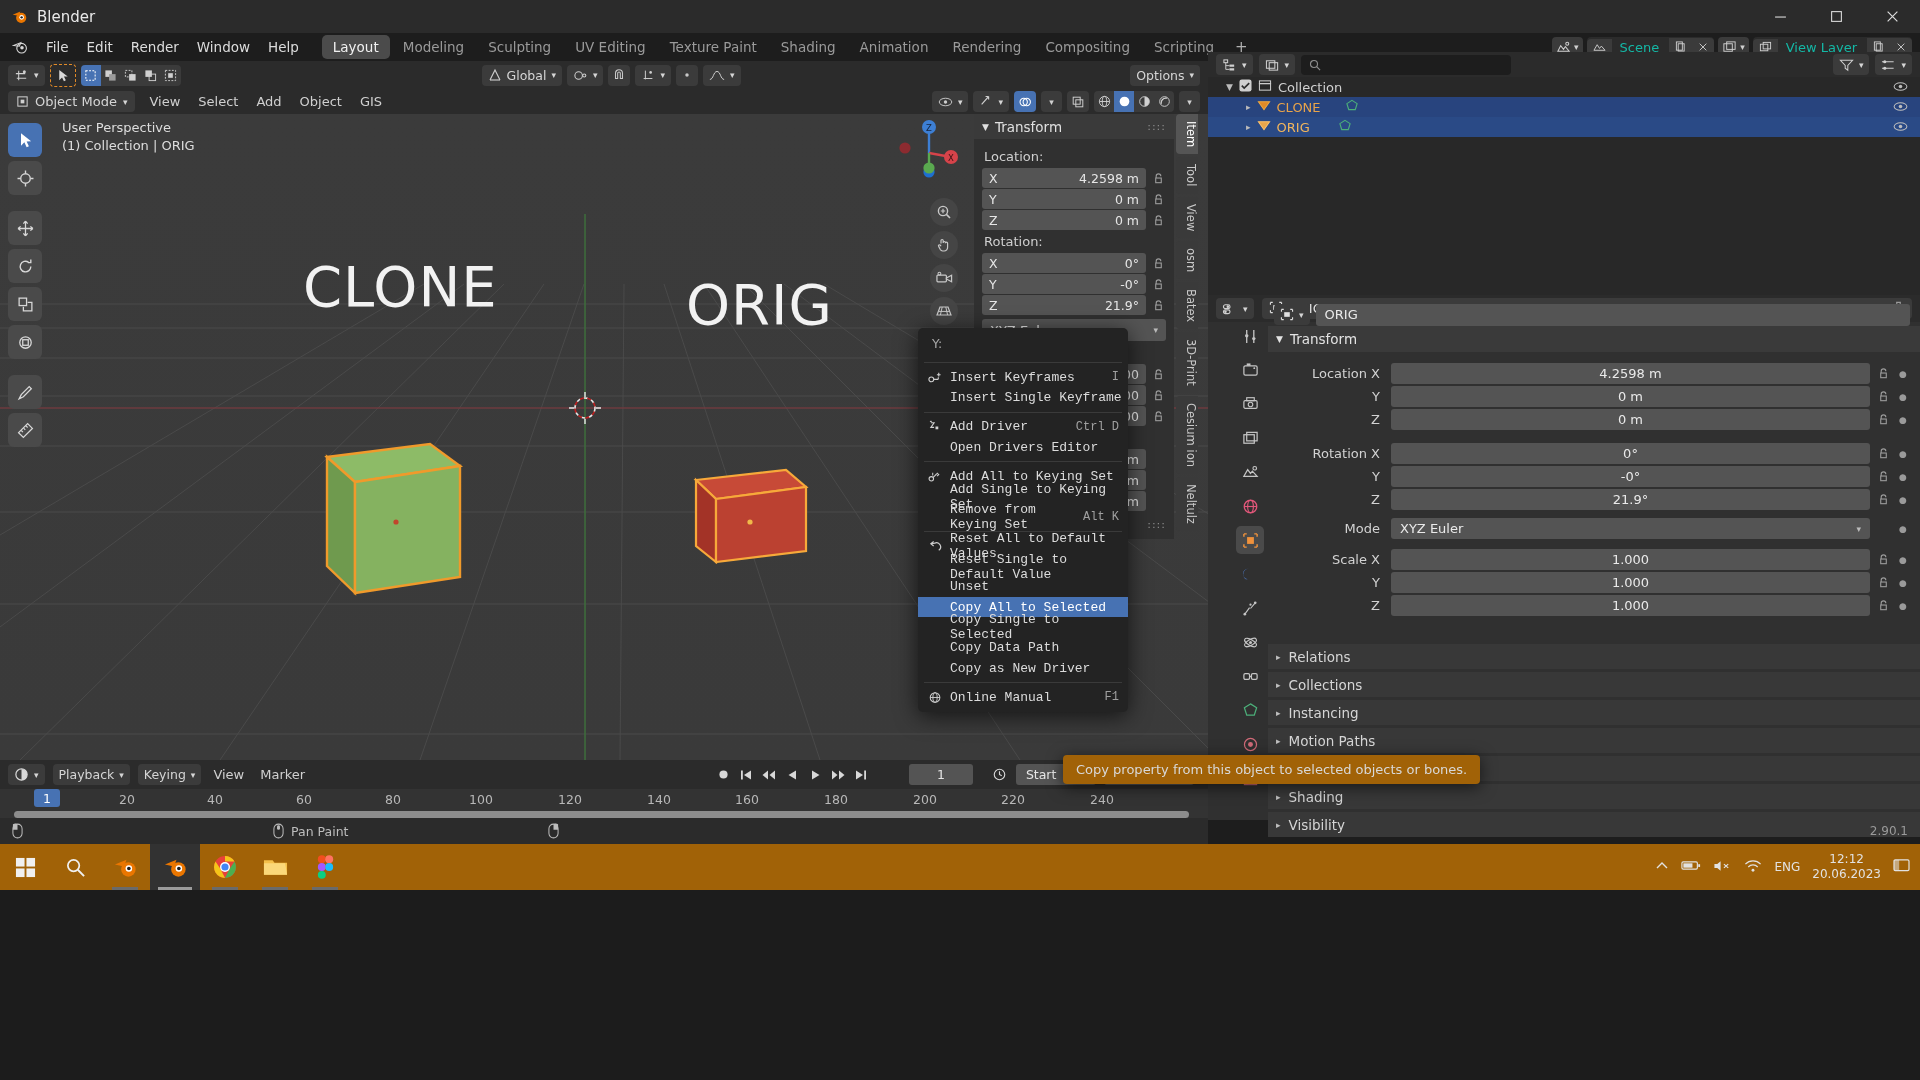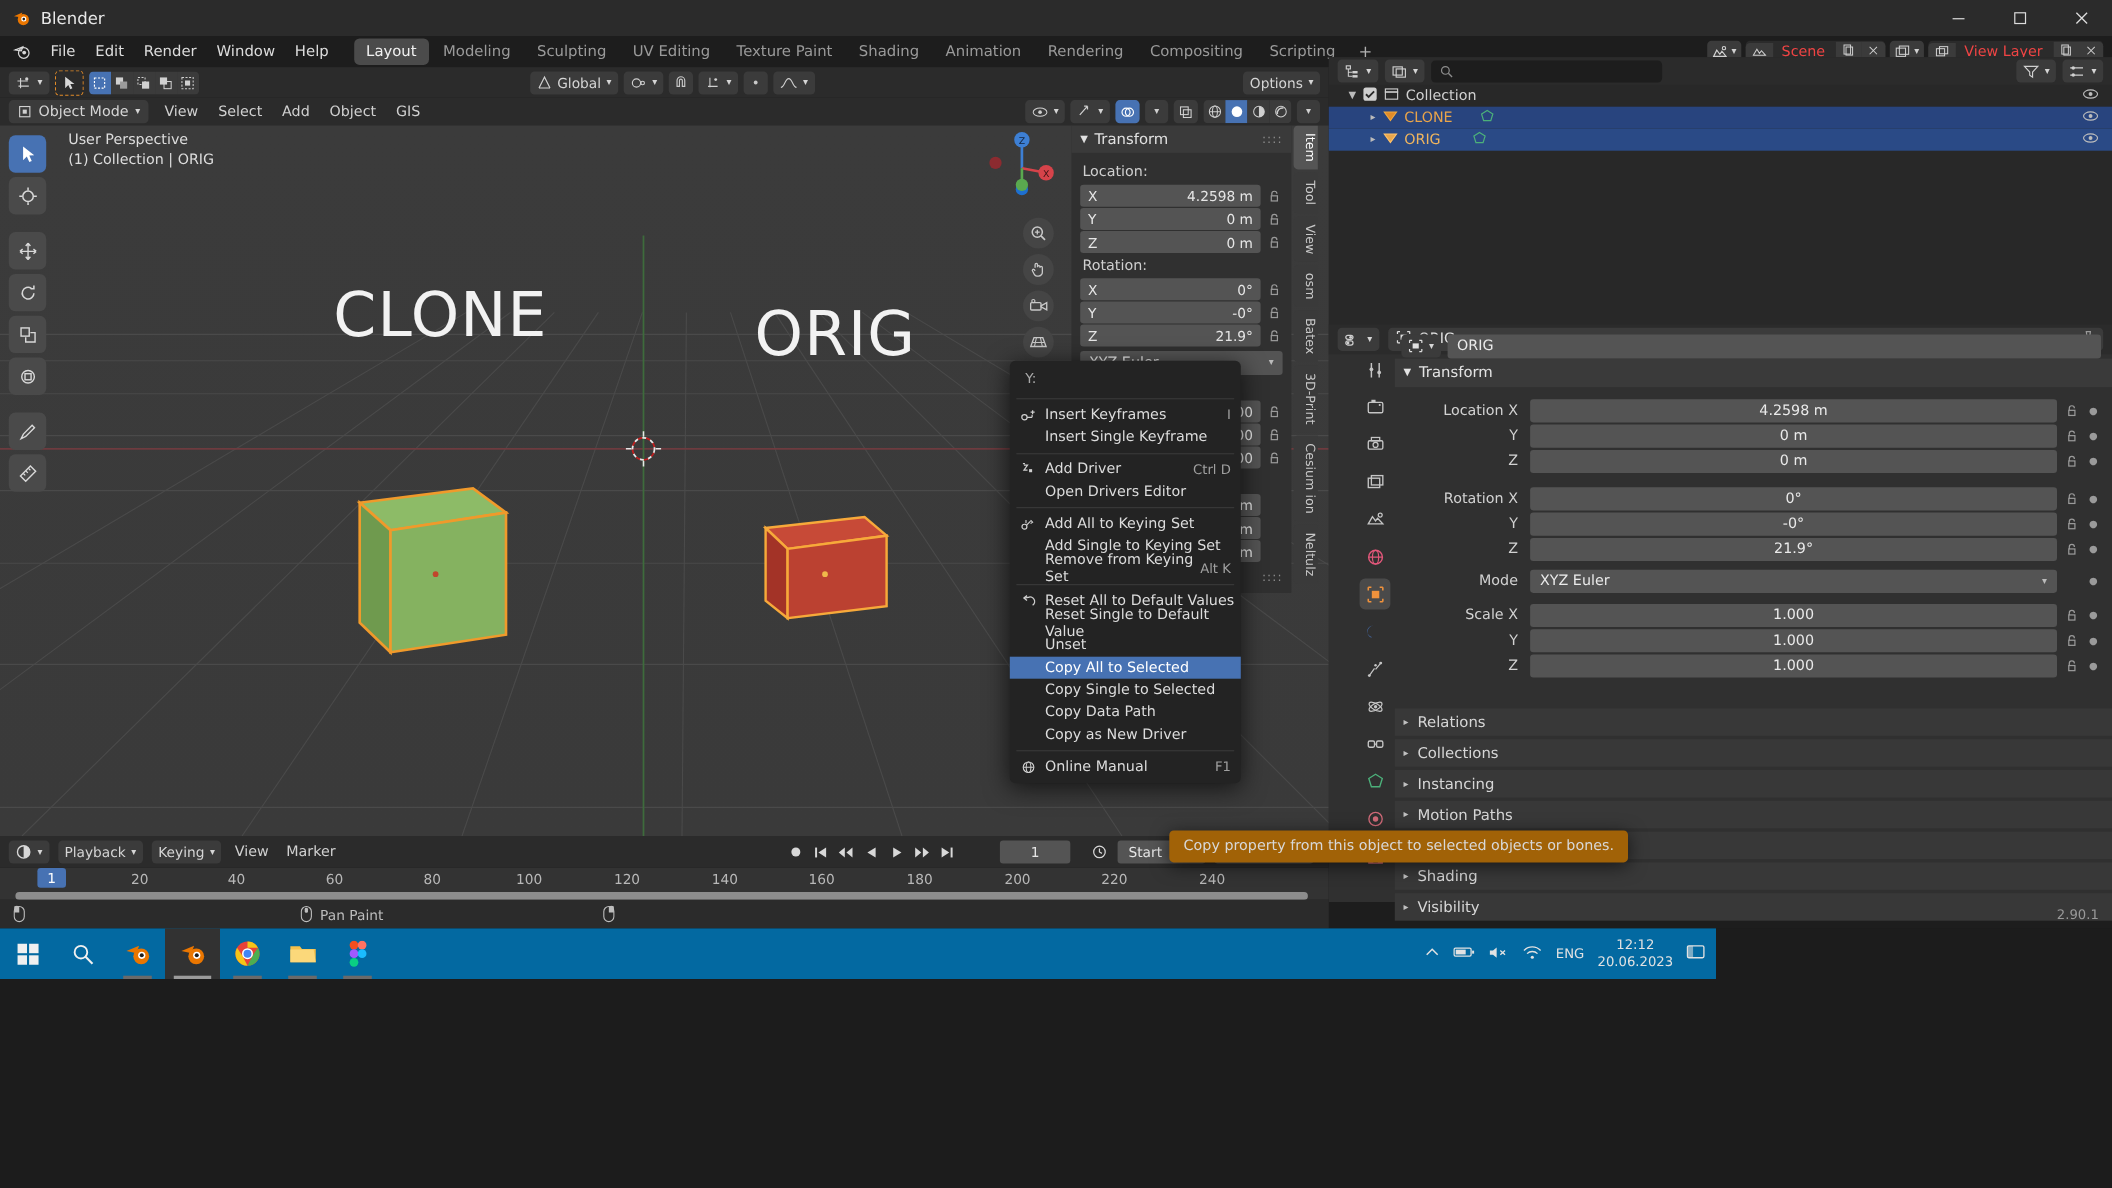--- a/index.html
+++ b/index.html
@@ -19,21 +19,21 @@
   .topbar{position:absolute;left:0;top:33px;width:1920px;height:28px;background:#1d1d1d;
     display:flex;align-items:center;color:#d8d8d8;font-size:13.5px;}
   .topbar .ic{margin:0 9px 0 12px;display:flex;}
   .mitem{padding:3px 9px;border-radius:4px;color:#dcdcdc;}
   .wstabs{display:flex;align-items:center;margin-left:14px;gap:2px;}
   .wstab{padding:4px 11px;border-radius:5px;color:#9a9a9a;font-size:13.5px;}
   .wstab.active{background:#4b4b4b;color:#f0f0f0;}
   .wsplus{color:#b0b0b0;padding:2px 8px;font-size:15px;}
   .topright{margin-left:auto;display:flex;align-items:center;gap:4px;padding-right:8px;}
   .scenefield{display:flex;align-items:center;height:21px;background:#2b2b2b;border-radius:4px;
-    color:#ef4444;font-size:13px;}
+    color:#14b8a6;font-size:13px;}
   .scenefield .lead{background:#3b3b3b;border-radius:4px 0 0 4px;padding:2px 6px;display:flex;align-items:center;}
   .scenefield .nm{padding:2px 10px 2px 8px;}
   .scenefield .btn{padding:2px 6px;background:#3b3b3b;}
   .scenefield .btn.last{border-radius:0 4px 4px 0;}
 
   
   .vpheader{position:absolute;left:0;top:61px;width:1208px;height:28px;background:#2b2b2b;
     display:flex;align-items:center;padding-left:8px;gap:5px;}
   .hbtn{height:21px;min-width:21px;background:#3b3b3b;border-radius:4px;display:flex;
     align-items:center;justify-content:center;color:#d0d0d0;font-size:12px;padding:0 4px;gap:3px;}
@@ -149,34 +149,34 @@
   .prFld.rightnum{justify-content:center;}
   .prDot{width:14px;display:flex;align-items:center;justify-content:center;color:#9a9a9a;font-size:9px;}
   .prSubHead{height:25px;display:flex;align-items:center;gap:8px;padding-left:8px;color:#d6d6d6;font-size:13.5px;
     background:#383838;margin-top:3px;}
 
   
   .ctxmenu{position:absolute;left:918px;top:328px;width:210px;background:#232323;border-radius:5px;
     box-shadow:0 4px 22px rgba(0,0,0,.65);padding:4px 0 5px 0;z-index:60;font-size:13px;}
   .ctxTitle{color:#a9a9a9;font-size:12.5px;padding:4px 0 7px 14px;}
   .ctxSep{height:1px;background:#3a3a3a;margin:4px 6px;}
-  .ctxItem{height:20.3px;display:flex;align-items:center;color:#dcdcdc;padding-left:8px;gap:6px;}
+  .ctxItem{height:20.3px;display:flex;align-items:center;color:#dcdcdc;padding-left:8px;gap:6px;font-family:Liberation Mono, monospace;}
   .ctxItem.hl{background:#4772b3;color:#fff;}
   .ctxIco{width:18px;display:flex;align-items:center;justify-content:center;color:#cfcfcf;font-size:12px;}
   .ctxTxt{flex:1;}
   .ctxKey{color:#a0a0a0;font-size:12px;padding-right:9px;}
 
   
   .tooltip{position:absolute;left:1063px;top:755px;background:#a16207;border-radius:4px;
     padding:7px 13px;color:#d8d8d8;font-size:13px;box-shadow:0 3px 16px rgba(0,0,0,.6);z-index:70;
     white-space:nowrap;}
 
   
   .taskbar{position:absolute;left:0;top:844px;width:1920px;height:236px;background:#1c1c1c;}
-  .tbrow{position:absolute;left:0;top:0;width:1560px;height:46px;background:#0369a1;display:flex;align-items:center;}
+  .tbrow{position:absolute;left:0;top:0;width:1920px;height:46px;background:#a16207;display:flex;align-items:center;}
   .tbicon{width:50px;height:46px;display:flex;align-items:center;justify-content:center;position:relative;}
   .tbicon.act{background:#323232;}
   .tbicon.act:after{content:"";position:absolute;bottom:0;left:8px;right:8px;height:3px;background:#9b9b9b;}
   .tbicon.open:after{content:"";position:absolute;bottom:0;left:12px;right:12px;height:3px;background:#6a6a6a;}
   .tbright{margin-left:auto;display:flex;align-items:center;gap:12px;padding-right:10px;color:#e2e2e2;font-size:12px;}
   .clock{display:flex;flex-direction:column;align-items:center;line-height:1.25;font-size:12px;}
 
   .vno{position:absolute;right:12px;color:#9a9a9a;font-size:12px;}
 </style>
 </head>

